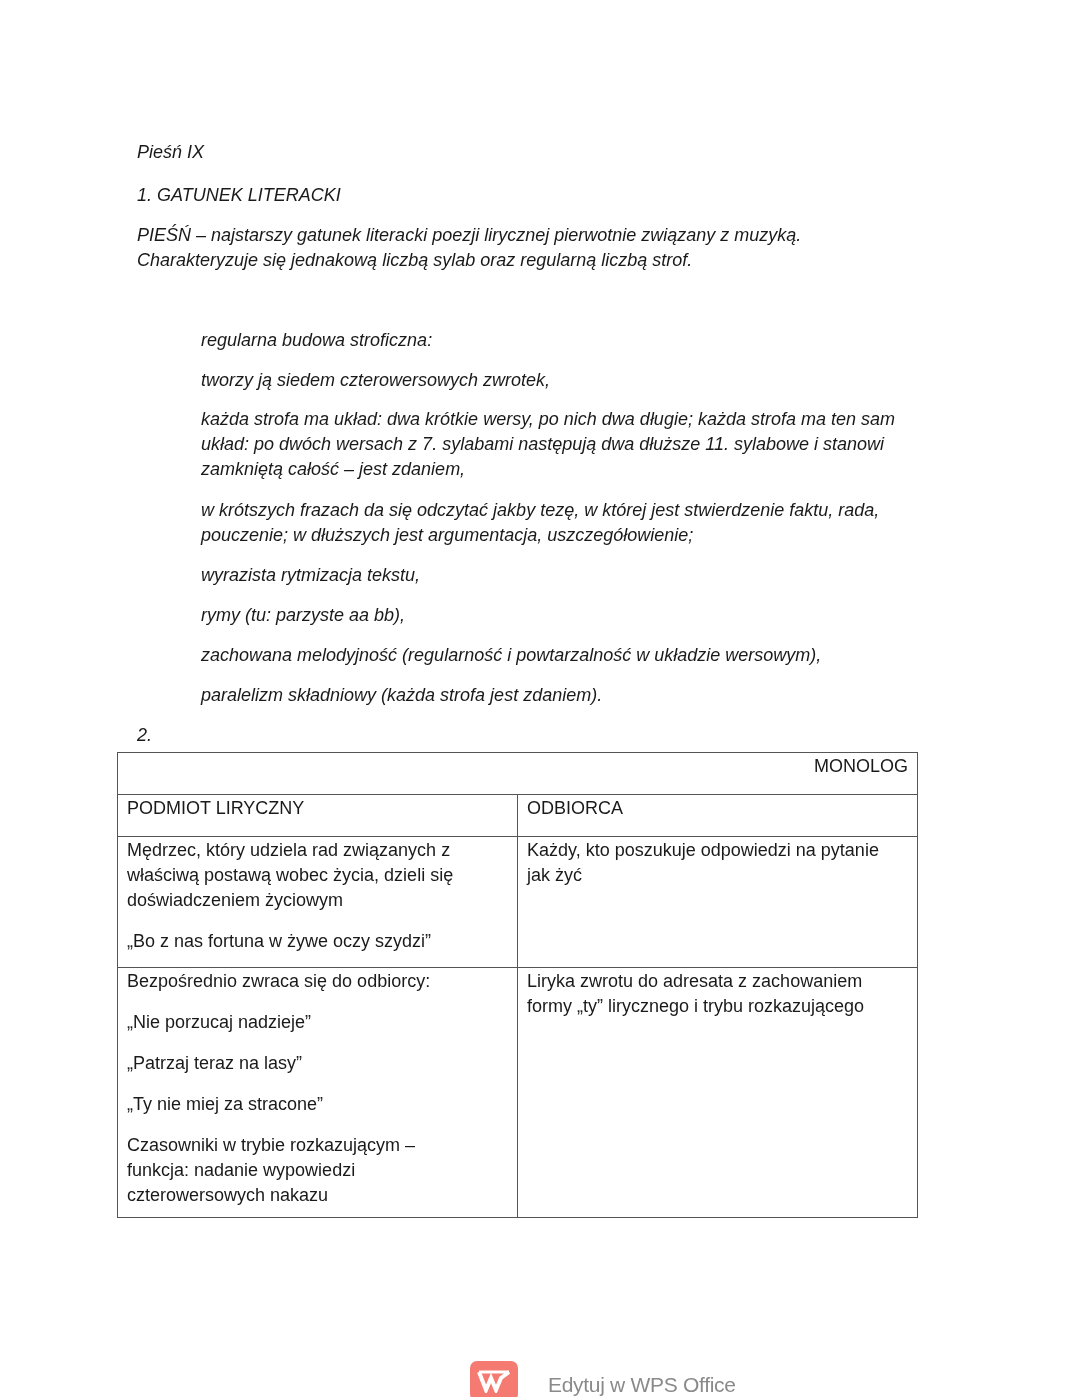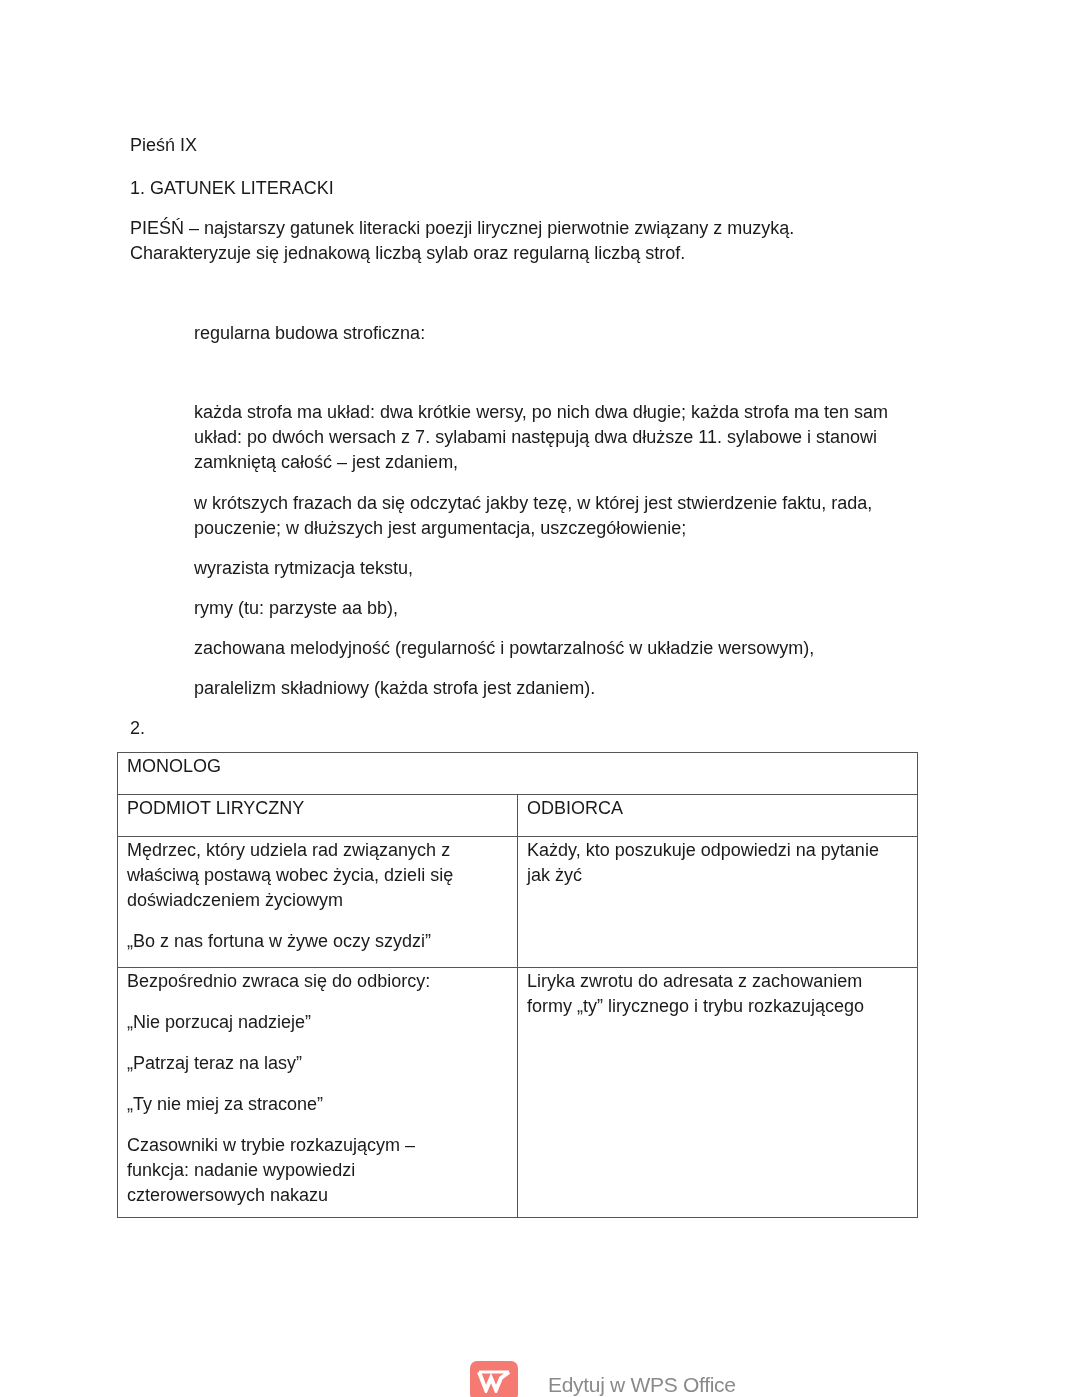--- a/index.html
+++ b/index.html
@@ -20,44 +20,45 @@
     position: absolute;
     left: 0;
     top: 0;
     width: 1080px;
     height: 1397px;
   }
   .p {
     position: absolute;
     left: 127px;
     width: 830px;
-    margin: 3px;
+    margin: 10px;
     line-height: 25px;
     font-size: 18px;
+    font-style: italic;
   }
   .ind {
     left: 191px;
     width: 770px;
   }
   table.monolog {
     position: absolute;
     left: 117px;
     top: 752px;
     width: 801px;
     border-collapse: collapse;
     font-size: 18px;
     line-height: 25px;
   }
   table.monolog td {
     border: 1.5px solid #555555;
     vertical-align: top;
     padding: 0 9px;
   }
   td.head {
-    text-align: left;
+    text-align: right;
     height: 40px;
     padding-top: 1px !important;
   }
   td.sub {
     height: 40px;
     padding-top: 1px !important;
   }
   td.cell {
     width: 381px;
   }
@@ -106,20 +107,21 @@
   <p class="p" style="top:173px">1. GATUNEK LITERACKI</p>
 
   <p class="p" style="top:213px">
     <span>PIEŚŃ – najstarszy gatunek literacki poezji lirycznej pierwotnie związany z muzyką.</span><br>
     <span>Charakteryzuje się jednakową liczbą sylab oraz regularną liczbą strof.</span>
   </p>
 
 
   <p class="p ind" style="top:318px">regularna budowa stroficzna:</p>
 
+  <p class="p ind" style="top:358px">tworzy ją siedem czterowersowych zwrotek,</p>
 
   <p class="p ind" style="top:397px">
     <span>każda strofa ma układ: dwa krótkie wersy, po nich dwa długie; każda strofa ma ten sam</span><br>
     <span>układ: po dwóch wersach z 7. sylabami następują dwa dłuższe 11. sylabowe i stanowi</span><br>
     <span>zamkniętą całość – jest zdaniem,</span>
   </p>
 
   <p class="p ind" style="top:553px">wyrazista rytmizacja tekstu,</p>
 
   <p class="p ind" style="top:488px">

